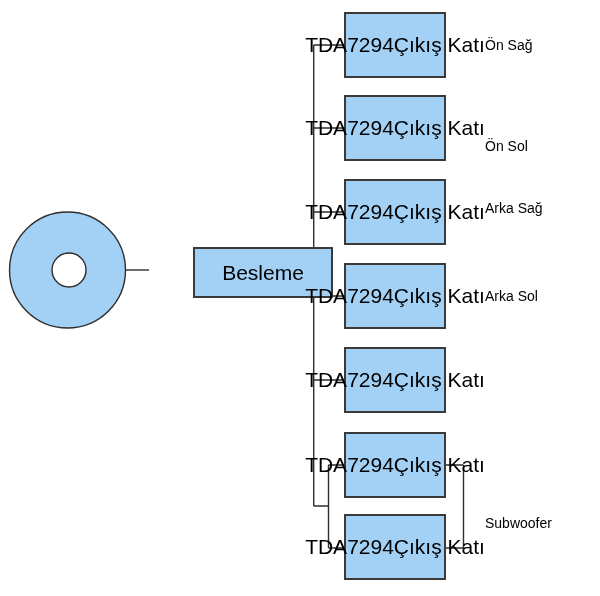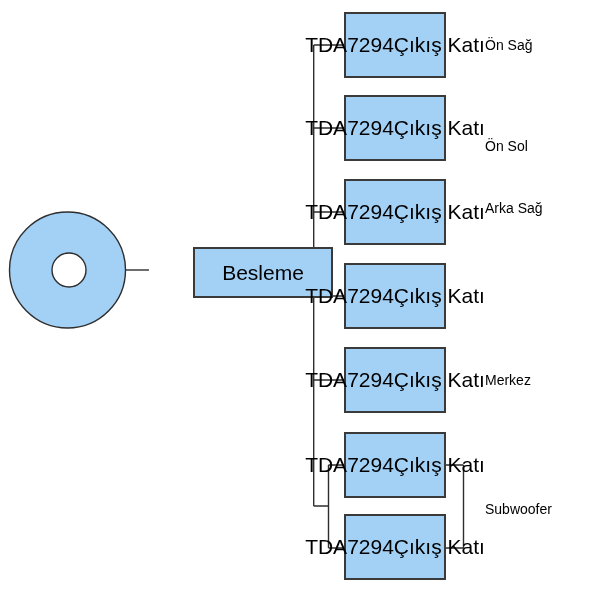--- a/index.html
+++ b/index.html
@@ -120,16 +120,16 @@
     <span>Çıkış Katı</span>
   </div>
   <div class="box amp" style="top:514px">
     <span>TDA7294</span>
     <span>Çıkış Katı</span>
   </div>
 
   <div class="channel-label" style="top:45px">Ön Sağ</div>
   <div class="channel-label" style="top:146px">Ön Sol</div>
   <div class="channel-label" style="top:208px">Arka Sağ</div>
-  <div class="channel-label" style="top:380px">Merkez</div>
-  <div class="channel-label" style="top:509px">Subwoofer</div>
+  <div class="channel-label" style="top:296px">Arka Sol</div>
+  <div class="channel-label" style="top:523px">Subwoofer</div>
 
 </div>
 
 </body></html>

